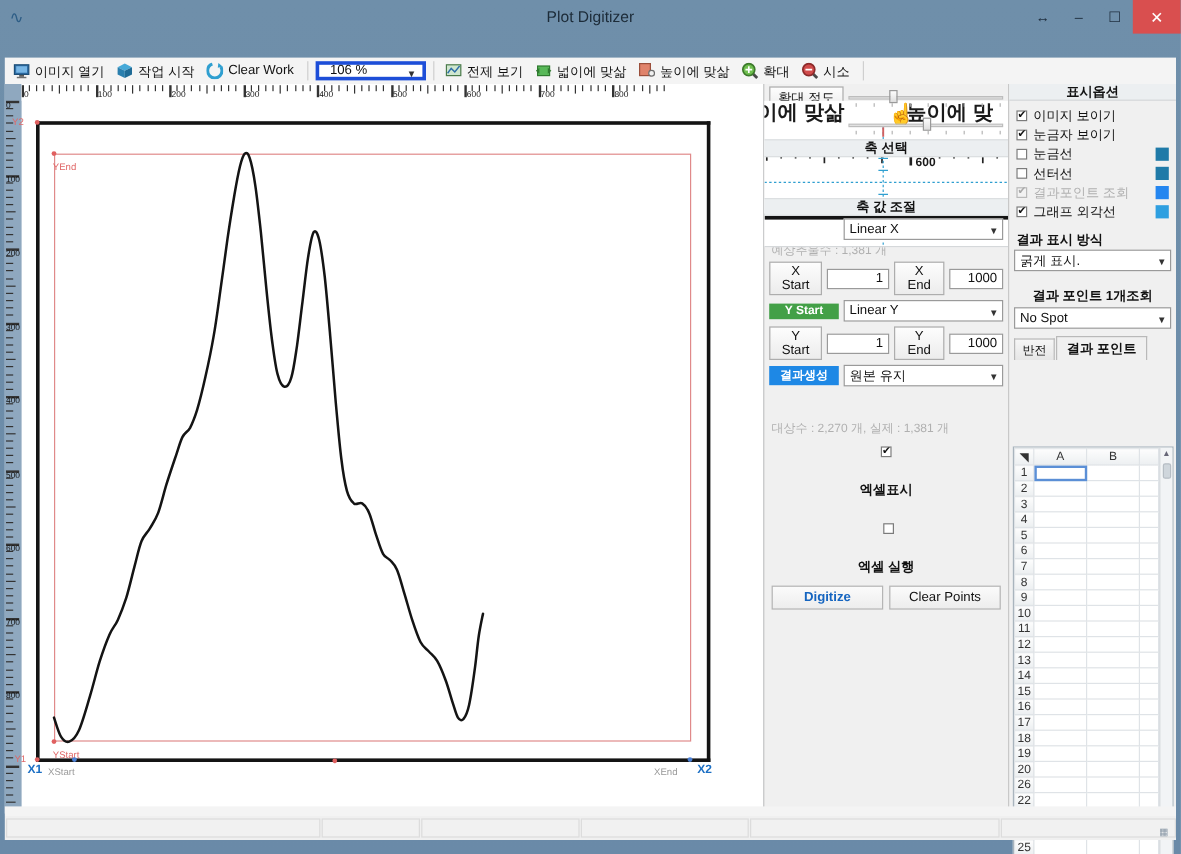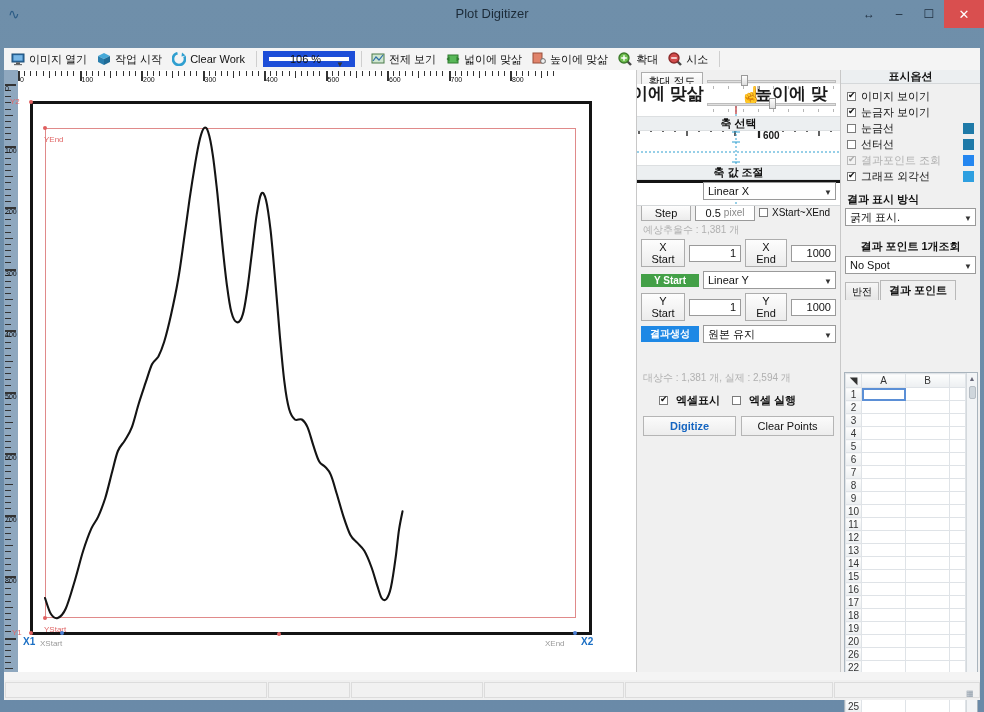--- a/index.html
+++ b/index.html
@@ -35,22 +35,22 @@
 
   
   #toolbar { position:absolute; left:4px; top:48px; width:976px; height:22px;
              background:#f4f4f4; display:flex; align-items:center; gap:2px;
              padding-left:4px; }
   .tbtn { display:flex; align-items:center; gap:4px; padding:1px 5px 1px 3px;
           font-size:11px; color:#111; white-space:nowrap; }
   .tbico { width:14px; height:14px; display:inline-block; position:relative; flex:0 0 14px; }
   .sep { width:1px; height:16px; background:#cfcfcf; margin:0 4px; }
   .zoomsel { display:flex; align-items:center; width:92px; height:16px;
-             border:6px solid #1d4ed8; background:#fff; font-size:11px;
-             padding-left:21px; position:relative; }
+             border:3px solid #1d4ed8; background:#fff; font-size:11px;
+             padding-left:9px; position:relative; }
   .zoomsel .caret { position:absolute; right:2px; top:0; width:14px; height:14px;
                     display:flex; align-items:center; justify-content:center; font-size:8px; color:#333;}
 
   
   #canvasArea { position:absolute; left:4px; top:70px; width:632px; height:608px;
                 background:#ffffff; overflow:hidden; }
   .hruler { position:absolute; left:0; top:0; width:632px; height:14px;
             background:#ffffff; overflow:hidden; }
   .vruler { position:absolute; left:0; top:0; width:14px; height:608px;
             background:#8fa8bf; overflow:hidden; }
@@ -603,29 +603,20 @@
     </div>
 
     <div class="rowline">
       <div class="taglabel" style="background:#43a047;width:58px;">X Mode</div>
       <div class="sel" style="flex:1;">
         <span>Linear X</span>
         <span class="caret">▼</span>
       </div>
     </div>
 
-    <div class="rowline">
-      <div class="btnlike" style="width:50px;">Step</div>
-      <div class="tinput" style="width:60px;justify-content:center;gap:3px;">
-        <span>0.5</span>
-        <span class="dimtext" style="color:#888;">pixel</span>
-      </div>
-      <span class="cb"></span>
-      <span style="font-size:10px;">XStart~XEnd</span>
-    </div>
 
     <div class="rowline" style="padding:0 6px;">
       <span class="dimtext">예상추울수 : 1,381 개</span>
     </div>
 
     <div class="rowline">
       <div class="btnlike" style="width:44px;">X Start</div>
       <div class="tinput" style="width:52px;">
         <span>1</span>
       </div>
@@ -657,24 +648,24 @@
 
     <div class="rowline">
       <div class="taglabel" style="background:#1e88e5;width:58px;">결과생성</div>
       <div class="sel" style="flex:1;">
         <span>원본 유지</span>
         <span class="caret">▼</span>
       </div>
     </div>
 
     <div class="rowline" style="padding:26px 6px 2px;">
-      <span class="dimtext">대상수 : 1,381 개,  실제 : 2,594 개</span>
-    </div>
-
-    <div class="rowline" style="padding:6px 22px 4px;gap:8px;">
+      <span class="dimtext">대상수 : 2,270 개,  실제 : 1,381 개</span>
+    </div>
+
+    <div class="rowline" style="padding:6px 6px 4px;gap:20px;flex-direction:column;">
       <span class="cb on"></span>
       <span style="font-weight:bold;">엑셀표시</span>
       <span class="cb" style="margin-left:4px;"></span>
       <span style="font-weight:bold;">엑셀 실행</span>
     </div>
 
     <div class="rowline" style="gap:5px;padding:4px 6px;">
       <div class="bigbtn" style="flex:1;color:#1565c0;font-weight:bold;">
         <span>Digitize</span>
       </div>

